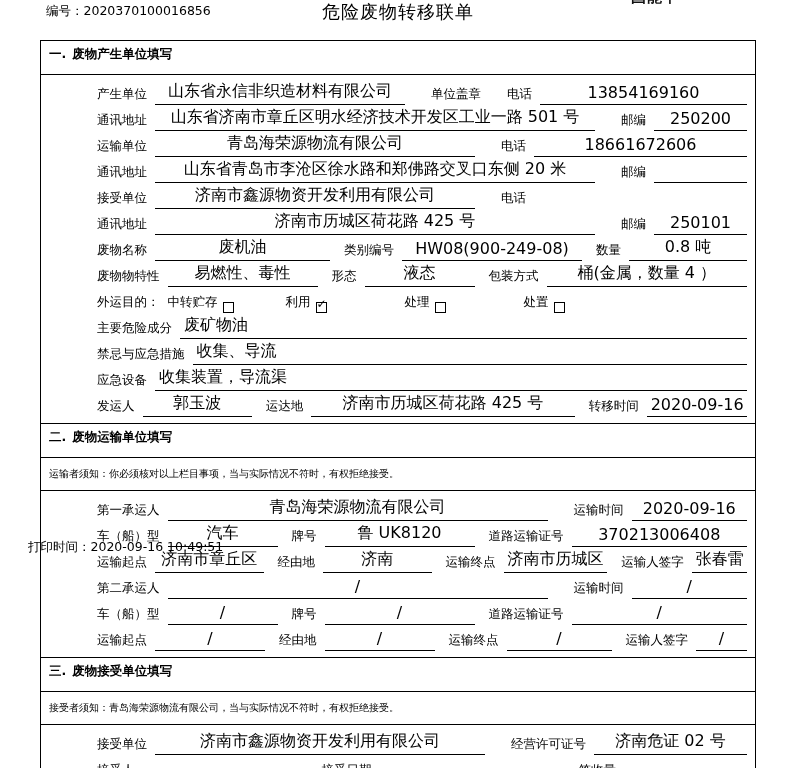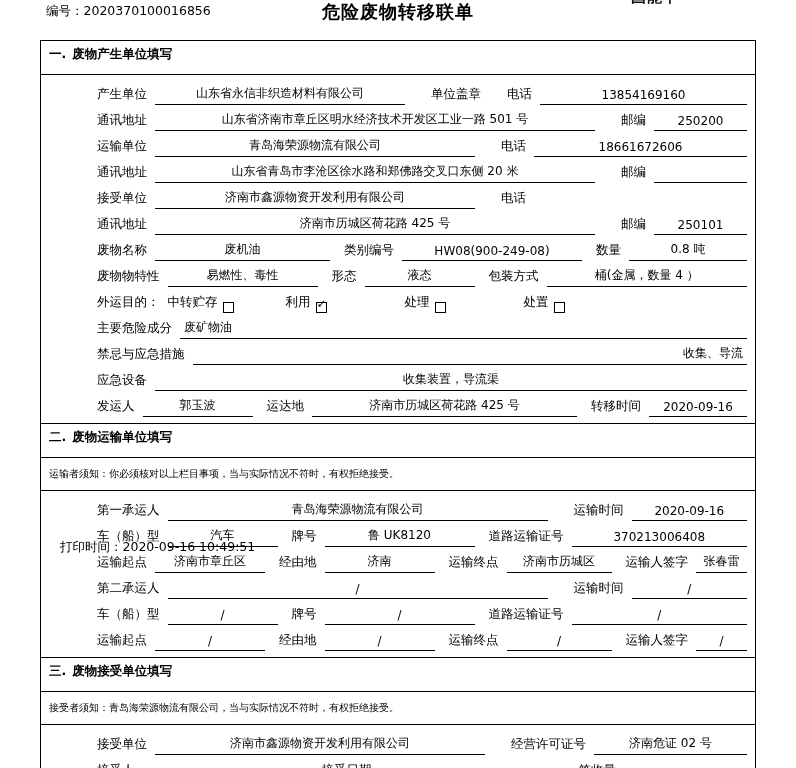--- a/index.html
+++ b/index.html
@@ -34,21 +34,21 @@
     font-size: 12.5px;
     white-space: nowrap;
   }
   .doc-title {
     position: absolute;
     left: 0;
     right: 0;
     top: 0;
     text-align: center;
     font-size: 18px;
-    font-weight: bold;
+    font-weight: normal;
     letter-spacing: 1px;
   }
   .stamp {
     position: absolute;
     right: 95px;
     top: -12px;
     width: 70px;
     height: 18px;
     overflow: hidden;
     font-size: 15px;
@@ -91,21 +91,21 @@
     box-sizing: border-box;
     margin-left: 48px;
   }
   .lbl {
     white-space: nowrap;
     font-size: 12.5px;
     padding-bottom: 2px;
   }
   .val {
     border-bottom: 1px solid #000;
-    font-size: 12px;
+    font-size: 16px;
     text-align: center;
     padding: 0 4px 2px 4px;
     white-space: nowrap;
     overflow: hidden;
     box-sizing: border-box;
     min-height: 16px;
   }
   .gap { width: 14px; flex: none; }
   .gap-s { width: 8px; flex: none; }
   .gap-l { width: 26px; flex: none; }
@@ -125,21 +125,21 @@
   .cb.checked::after {
     content: "✓";
     position: absolute;
     left: 0px;
     top: -5px;
     font-size: 12px;
     line-height: 12px;
   }
   .footer {
     position: absolute;
-    left: 60px;
+    left: 28px;
     bottom: 8px;
     font-size: 12.5px;
   }
 </style>
 </head>
 <body>
 
 <div class="page">
 
   <div class="top-row">
@@ -270,27 +270,27 @@
 
       <div class="row">
         <span class="lbl">主要危险成分</span>
         <span class="gap-s"></span>
         <span class="val flexfill" style="text-align:left">废矿物油</span>
       </div>
 
       <div class="row">
         <span class="lbl">禁忌与应急措施</span>
         <span class="gap-s"></span>
-        <span class="val flexfill" style="text-align:right">收集、导流</span>
+        <span class="val flexfill" style="text-align:left">收集、导流</span>
       </div>
 
       <div class="row">
         <span class="lbl">应急设备</span>
         <span class="gap-s"></span>
-        <span class="val flexfill" style="text-align:center">收集装置，导流渠</span>
+        <span class="val flexfill" style="text-align:left">收集装置，导流渠</span>
       </div>
 
       <div class="row">
         <span class="lbl">发运人</span>
         <span class="gap-s"></span>
         <span class="val" style="width:110px">郭玉波</span>
         <span class="gap"></span>
         <span class="lbl">运达地</span>
         <span class="gap-s"></span>
         <span class="val" style="width:265px">济南市历城区荷花路 425 号</span>

